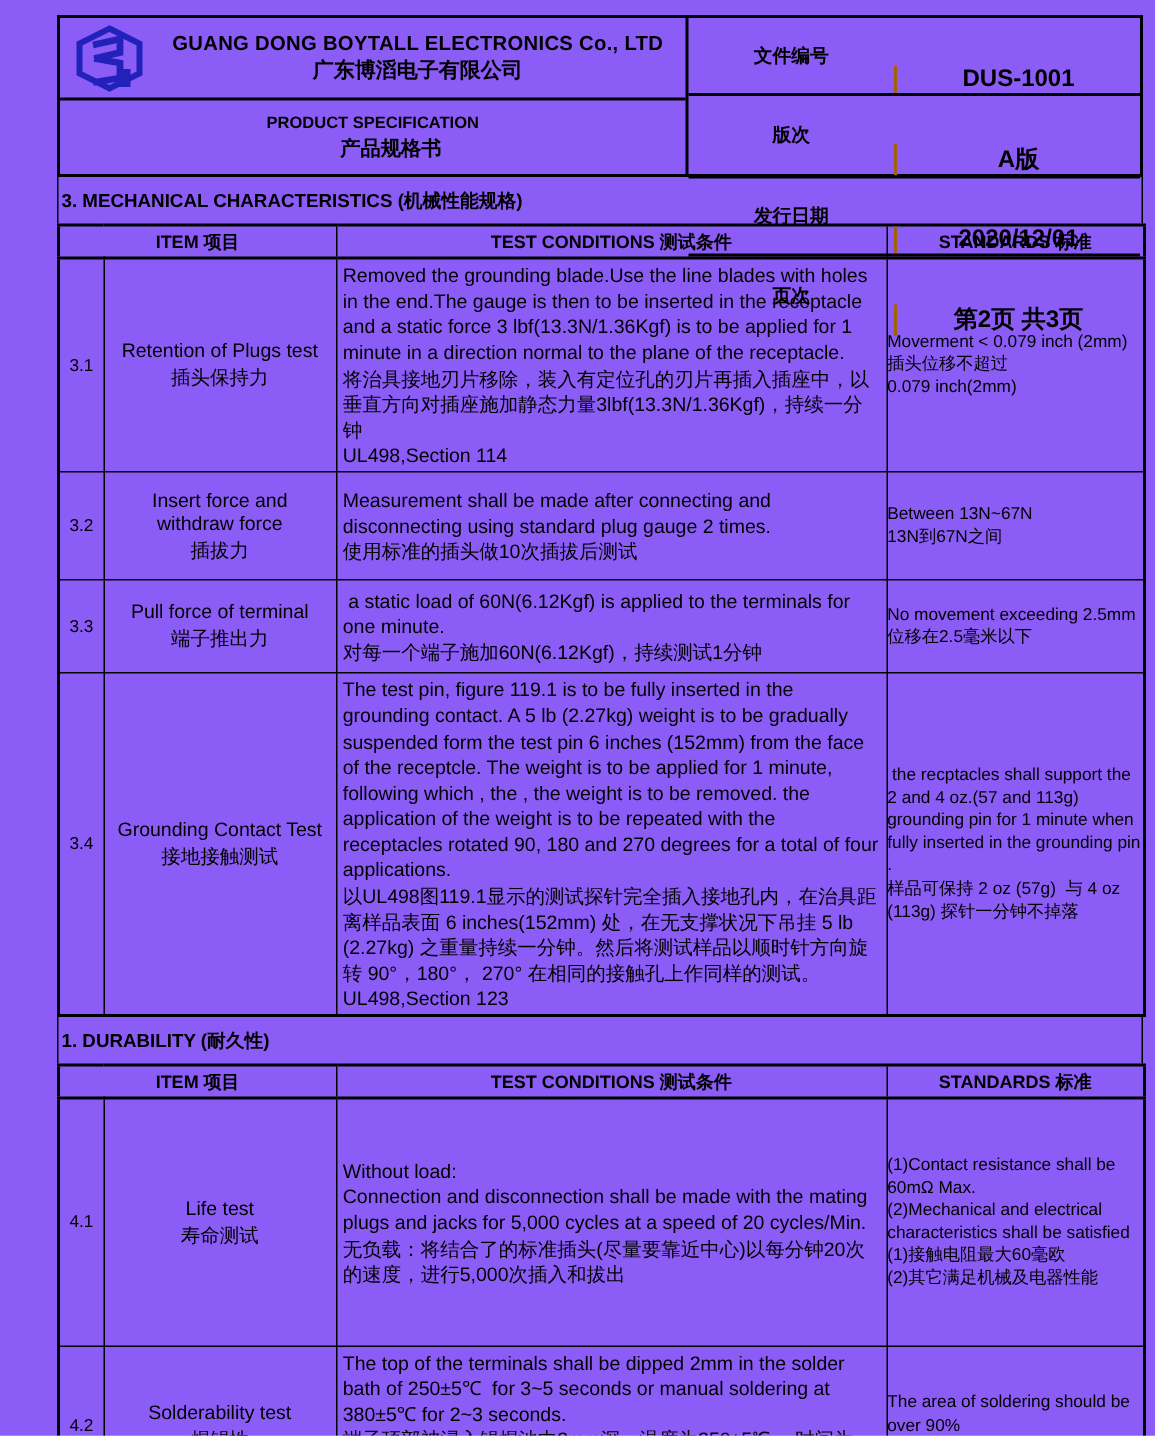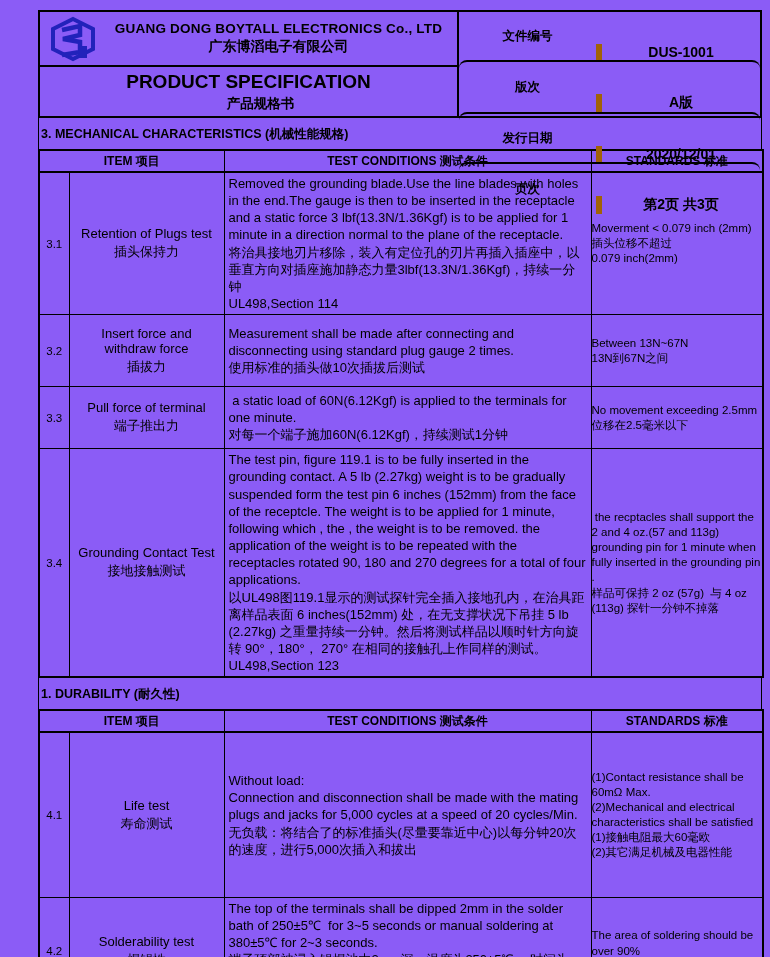--- a/index.html
+++ b/index.html
@@ -9,29 +9,29 @@
 
   
   .hdr { display:flex; border:2px solid #000; height:108px; }
   .hdr-left { width:417px; display:flex; flex-direction:column; }
   .hdr-company { flex:1; display:flex; align-items:center; border-bottom:2px solid #000; padding:2px 4px; }
   .logo { width:50px; height:46px; flex:0 0 auto; margin:0 6px 0 4px; }
   .company-text { flex:1; text-align:center; }
   .company-en { font-size:13.5px; font-weight:bold; letter-spacing:.2px; }
   .company-cn { font-size:14px; font-weight:bold; margin-top:2px; }
   .hdr-title { flex:1; display:flex; flex-direction:column; align-items:center; justify-content:center; }
-  .title-en { font-size:19px; font-weight:bold; }
+  .title-en { font-size:11px; font-weight:bold; }
   .title-cn { font-size:13.5px; font-weight:bold; margin-top:2px;margin-left:24px; }
   .hdr-right { flex:1; display:flex; flex-direction:column; border-left:2px solid #000; }
-  .hdr-row { flex:1; display:flex;border-radius:8px; }
+  .hdr-row { flex:1; display:flex; }
   .hdr-row + .hdr-row { border-top:2px solid #000; }
   .hdr-label { width:137px; display:flex; align-items:center; justify-content:center;
                font-size:12.5px; font-weight:bold; }
   .hdr-value { flex:1; display:flex; align-items:center; justify-content:center;
-               font-size:14px; font-weight:bold; border-left:6px solid #a16207;margin-top:32px; }
+               font-size:16px; font-weight:bold; border-left:2px solid #a16207;margin-top:32px; }
 
   
   .section-title { border-left:1px solid #000; border-right:1px solid #000;
                    font-size:12.5px; font-weight:bold; padding:8px 2px 6px 2px; }
 
   
   table.spec { width:100%; border-collapse:collapse; table-layout:fixed; }
   table.spec th, table.spec td { border:1px solid #000; vertical-align:middle; }
   table.spec { border:2px solid #000; }
   table.spec th { height:22px; font-size:12px; font-weight:bold; text-align:center;

